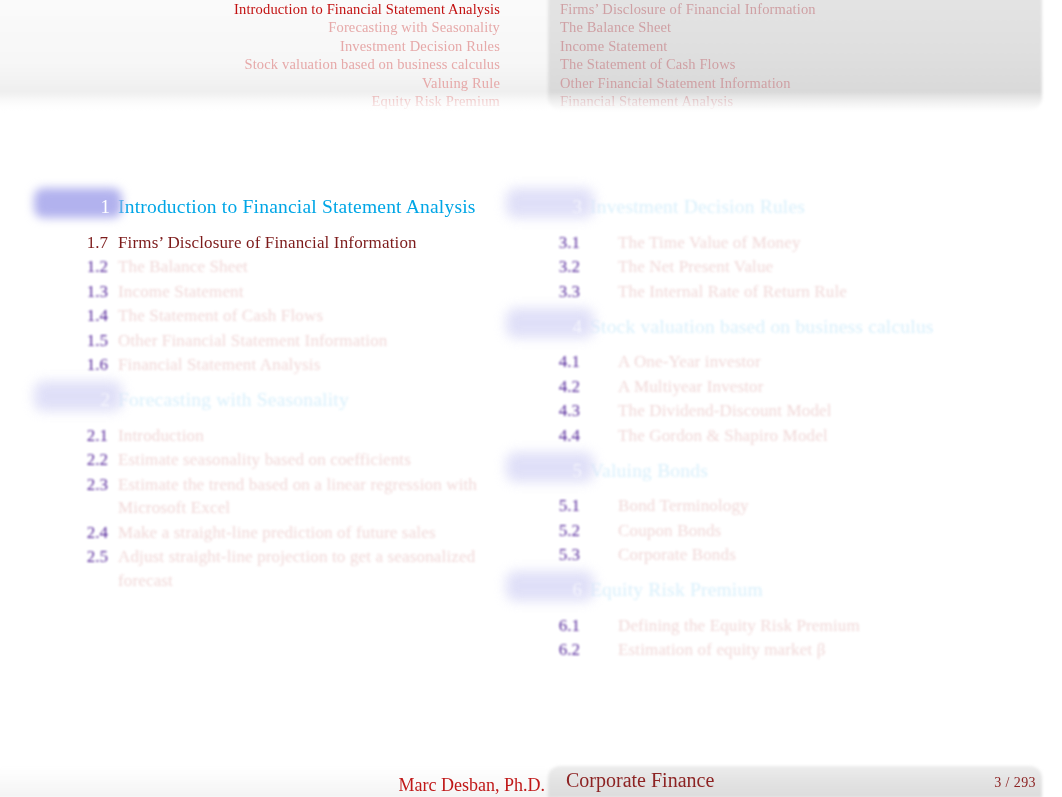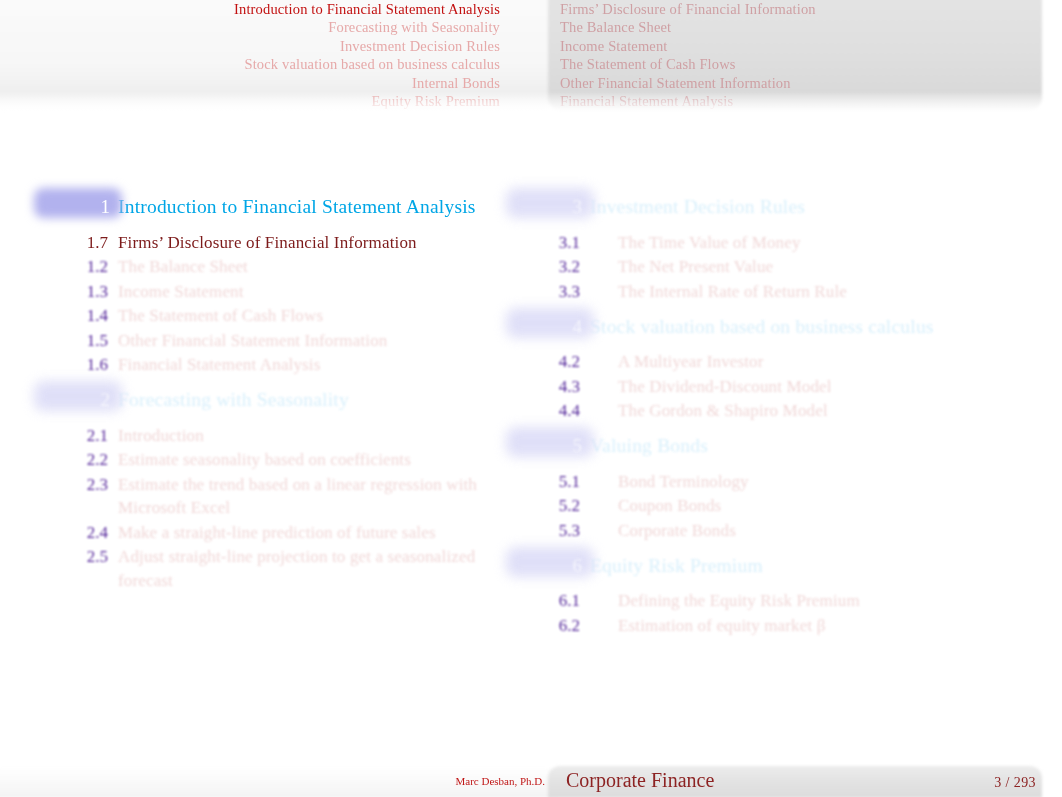--- a/index.html
+++ b/index.html
@@ -184,21 +184,21 @@
     width: 494px; height: 32px;
     background: linear-gradient(180deg,#ececec 0%,#e2e2e2 50%,#dcdcdc 100%);
     border-radius: 12px 12px 0 0;
     filter: blur(1.4px);
   }
   .ftr-author {
     position: absolute;
     left: 330px; top: 9px;
     width: 215px;
     text-align: right;
-    font-size: 11px;
+    font-size: 18px;
     color: #c01818;
     white-space: nowrap;
   }
   .ftr-title {
     position: absolute;
     left: 566px; top: 3px;
     font-size: 20px;
     color: #8d2323;
     white-space: nowrap;
   }
@@ -216,21 +216,21 @@
 
 <div id="header">
   <div class="hdr-bg-left"></div>
   <div class="hdr-bg-right"></div>
 
   <div class="hdr-col left" id="hdr-sections">
       <div class="hdr-item active-l">Introduction to Financial Statement Analysis</div>
       <div class="hdr-item blurred">Forecasting with Seasonality</div>
       <div class="hdr-item blurred">Investment Decision Rules</div>
       <div class="hdr-item blurred">Stock valuation based on business calculus</div>
-      <div class="hdr-item blurred">Internal Bonds</div>
+      <div class="hdr-item blurred">Valuing Rule</div>
       <div class="hdr-item blurred">Equity Risk Premium</div>
     </div>
   <div class="hdr-col right" id="hdr-subsections">
       <div class="hdr-item active-r">Firms’ Disclosure of Financial Information</div>
       <div class="hdr-item blurred">The Balance Sheet</div>
       <div class="hdr-item blurred">Income Statement</div>
       <div class="hdr-item blurred">The Statement of Cash Flows</div>
       <div class="hdr-item blurred">Other Financial Statement Information</div>
       <div class="hdr-item blurred">Financial Statement Analysis</div>
     </div>
@@ -310,20 +310,24 @@
       <div class="subsec fade-1">
         <div class="sub-num">3.3</div>
         <div class="sub-label">The Internal Rate of Return Rule</div>
       </div>
       <div class="gap-sm"></div>
       <div class="chapter chap-dim fade-2">
         <div class="chap-badge">4<span class="chap-badge-bg"></span></div>
         <div class="chap-title">Stock valuation based on business calculus</div>
       </div>
       <div class="subsec fade-1">
+        <div class="sub-num">4.1</div>
+        <div class="sub-label">A One-Year investor</div>
+      </div>
+      <div class="subsec fade-1">
         <div class="sub-num">4.2</div>
         <div class="sub-label">A Multiyear Investor</div>
       </div>
       <div class="subsec fade-1">
         <div class="sub-num">4.3</div>
         <div class="sub-label">The Dividend-Discount Model</div>
       </div>
       <div class="subsec fade-1">
         <div class="sub-num">4.4</div>
         <div class="sub-label">The Gordon &amp; Shapiro Model</div>

